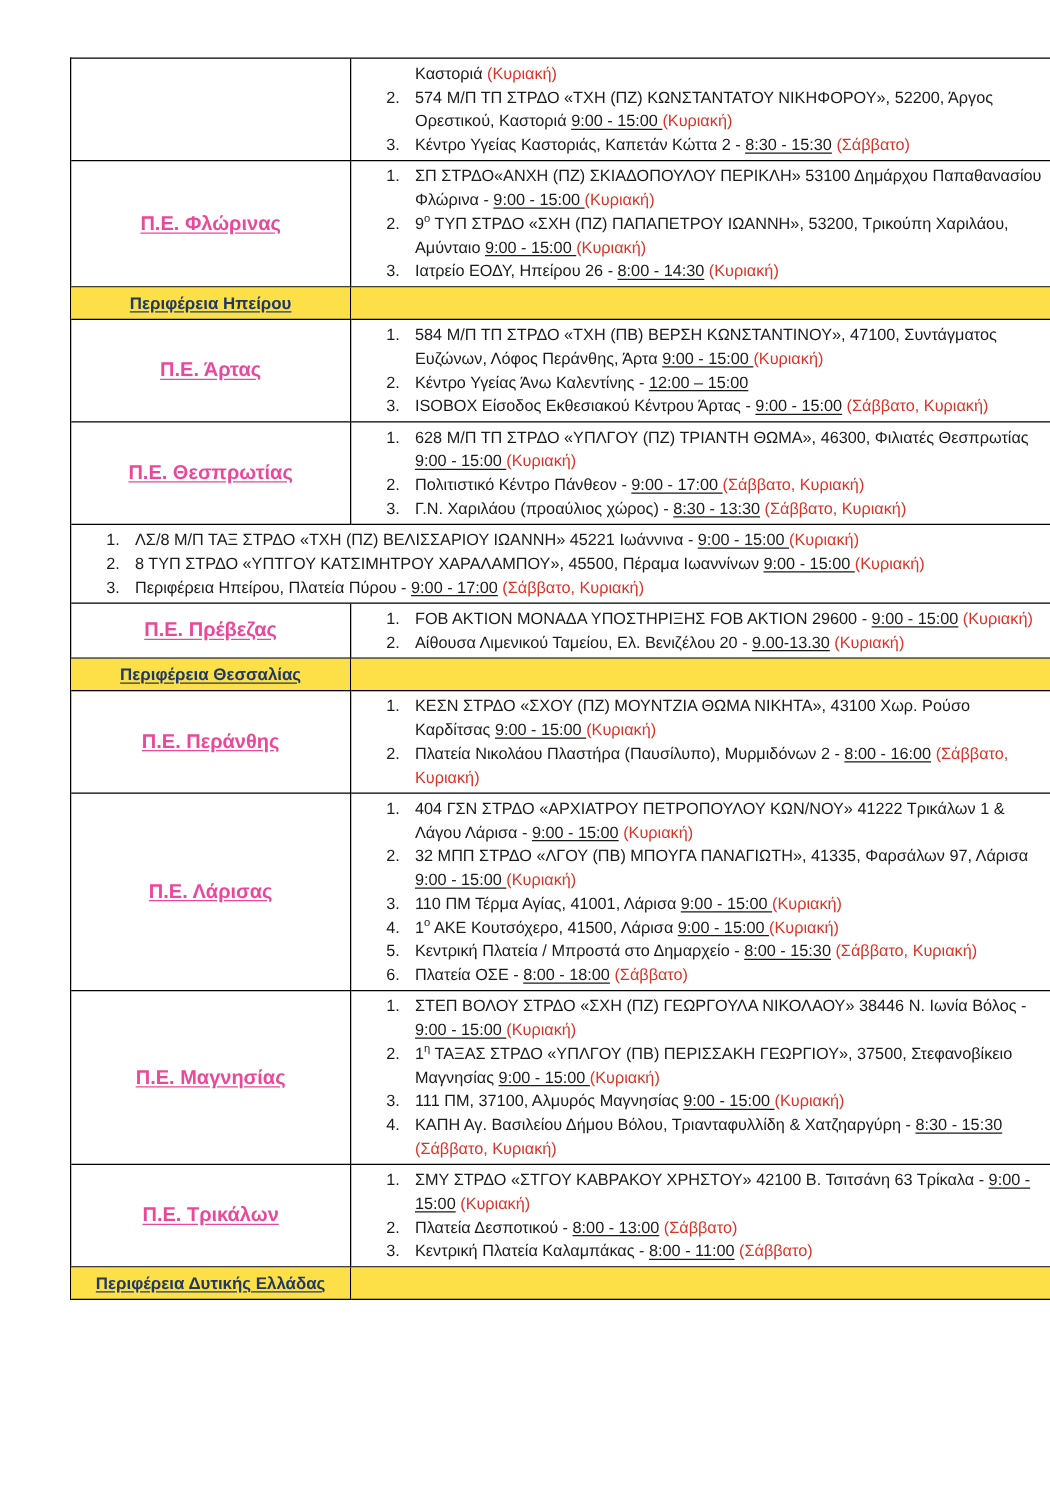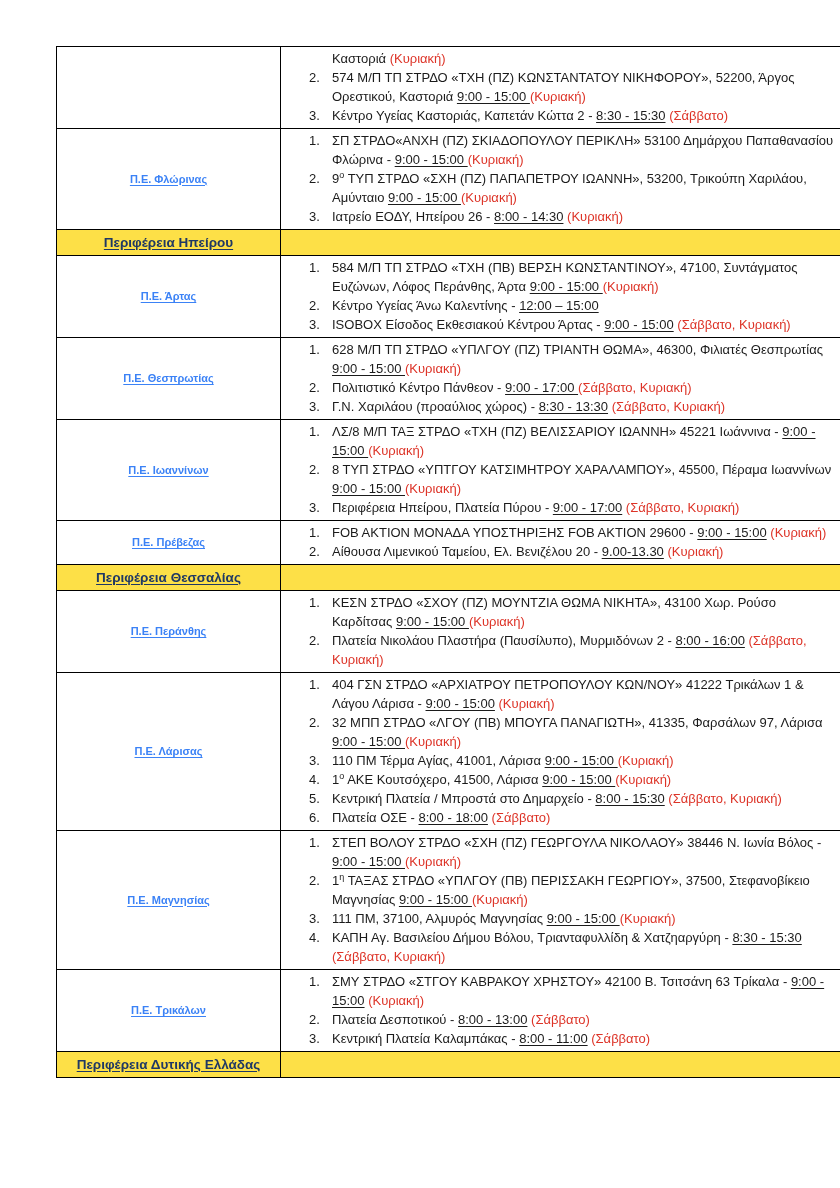--- a/index.html
+++ b/index.html
@@ -23,21 +23,21 @@
   .cell-left{
     width:224px;flex:none;
     display:flex;align-items:center;justify-content:center;
     text-align:center;
   }
   .cell-right{
     flex:1;min-height:24px;
     padding:2px 16px 3px 28px;
   }
   .region-label{
-    color:#3b82f6;font-weight:bold;font-size:11px;
+    color:#ec4899;font-weight:bold;font-size:16px;
     text-decoration:underline;text-underline-offset:2px;
     cursor:pointer;
   }
   .t-row.section .cell{background:#fde047;height:26px;}
   .t-row.section .cell-left{height:26px;}
   .section-label{
     color:#1F3864;font-weight:bold;font-size:13.5px;
     text-decoration:underline;text-underline-offset:2px;
   }
   .item{display:flex;}
@@ -125,23 +125,20 @@
           <span class="num">2.</span>
           <span class="txt"><span class="seg-p">Πολιτιστικό Κέντρο Πάνθεον - </span><span class="seg-u">9:00 - 17:00 </span><span class="seg-r">(Σάββατο, Κυριακή)</span></span>
         </div>
         <div class="item">
           <span class="num">3.</span>
           <span class="txt"><span class="seg-p">Γ.Ν. Χαριλάου (προαύλιος χώρος) - </span><span class="seg-u">8:30 - 13:30</span><span class="seg-p"> </span><span class="seg-r">(Σάββατο, Κυριακή)</span></span>
         </div>
       </div>
     </div>
     <div class="t-row">
-      <div class="cell cell-left">
-        <span class="region-label">Π.Ε. Ιωαννίνων</span>
-      </div>
       <div class="cell cell-right">
         <div class="item">
           <span class="num">1.</span>
           <span class="txt"><span class="seg-p">ΛΣ/8 Μ/Π ΤΑΞ ΣΤΡΔΟ «ΤΧΗ (ΠΖ) ΒΕΛΙΣΣΑΡΙΟΥ ΙΩΑΝΝΗ» 45221 Ιωάννινα - </span><span class="seg-u">9:00 - 15:00 </span><span class="seg-r">(Κυριακή)</span></span>
         </div>
         <div class="item">
           <span class="num">2.</span>
           <span class="txt"><span class="seg-p">8 ΤΥΠ ΣΤΡΔΟ «ΥΠΤΓΟΥ ΚΑΤΣΙΜΗΤΡΟΥ ΧΑΡΑΛΑΜΠΟΥ», 45500, Πέραμα Ιωαννίνων </span><span class="seg-u">9:00 - 15:00 </span><span class="seg-r">(Κυριακή)</span></span>
         </div>
         <div class="item">

